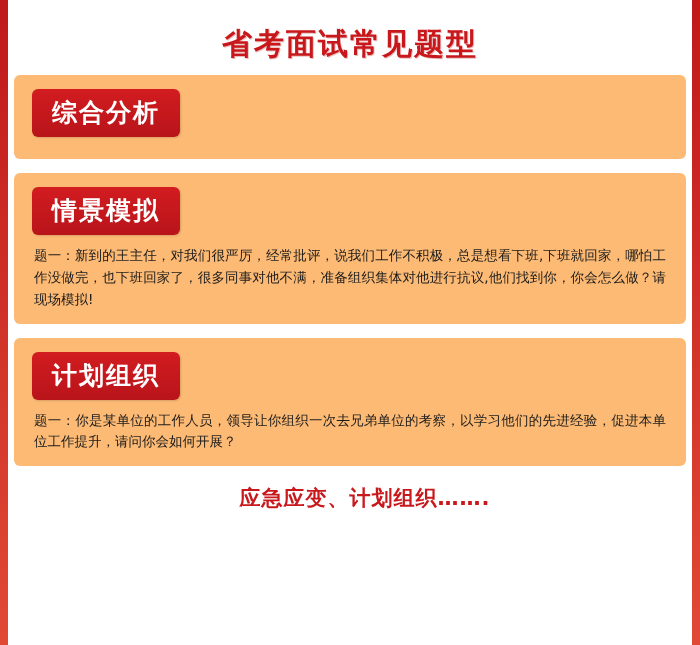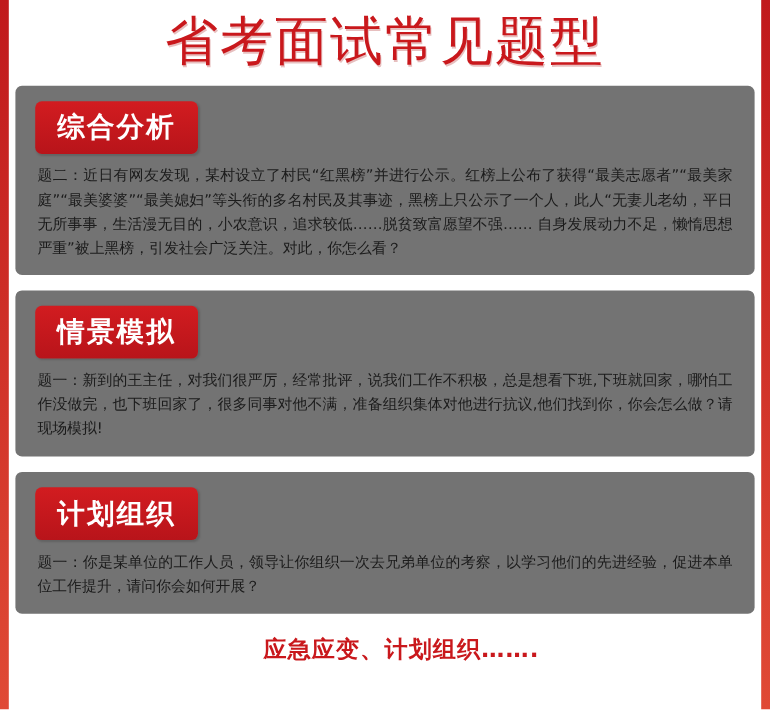--- a/index.html
+++ b/index.html
@@ -27,32 +27,32 @@
     top: 0;
     width: 8px;
     height: 645px;
     background: linear-gradient(to bottom, #c0191c, #e04a35);
   }
   .edge-left { left: 0; }
   .edge-right { right: 0; }
 
   .main-title {
     text-align: center;
-    font-size: 48px;
+    font-size: 30px;
     line-height: 1;
-    font-weight: normal;
+    font-weight: bold;
     color: #c9181c;
     letter-spacing: 2px;
-    padding: 14px 0 16px 0;
+    padding: 29px 0 16px 0;
     font-family: "DejaVu Sans", "Liberation Sans", sans-serif;
     text-shadow: 1px 1px 0 rgba(160,0,0,0.25);
   }
 
   .section {
-    background: #737373;
+    background: #fdba74;
     border-radius: 6px;
     margin-bottom: 14px;
     padding: 0 0 12px 0;
     position: relative;
   }
 
   .section-header {
     display: inline-block;
     background: linear-gradient(to bottom, #d21c20, #b8141a);
     color: #ffffff;
@@ -96,21 +96,20 @@
 
 <div class="page">
   <div class="edge-left"></div>
   <div class="edge-right"></div>
 
   <div class="main-title">省考面试常见题型</div>
 
   <div class="section">
     <div class="section-header">综合分析</div>
     <div class="section-body">
-      <p class="q">题二：近日有网友发现，某村设立了村民“红黑榜”并进行公示。红榜上公布了获得“最美志愿者”“最美家庭”“最美婆婆”“最美媳妇”等头衔的多名村民及其事迹，黑榜上只公示了一个人，此人“无妻儿老幼，平日无所事事，生活漫无目的，小农意识，追求较低……脱贫致富愿望不强…… 自身发展动力不足，懒惰思想严重”被上黑榜，引发社会广泛关注。对此，你怎么看？</p>
     </div>
   </div>
 
   <div class="section">
     <div class="section-header">情景模拟</div>
     <div class="section-body">
       <p class="q">题一：新到的王主任，对我们很严厉，经常批评，说我们工作不积极，总是想看下班,下班就回家，哪怕工作没做完，也下班回家了，很多同事对他不满，准备组织集体对他进行抗议,他们找到你，你会怎么做？请现场模拟!</p>
     </div>
   </div>
 

